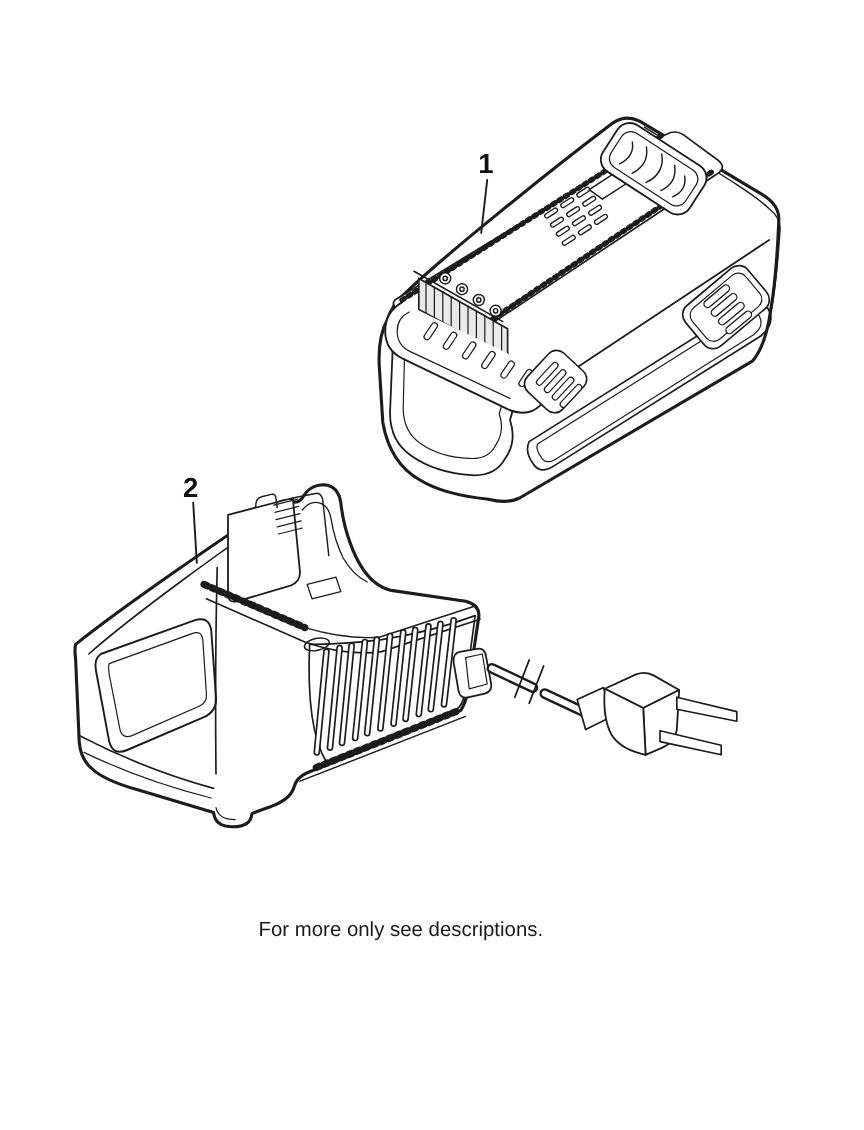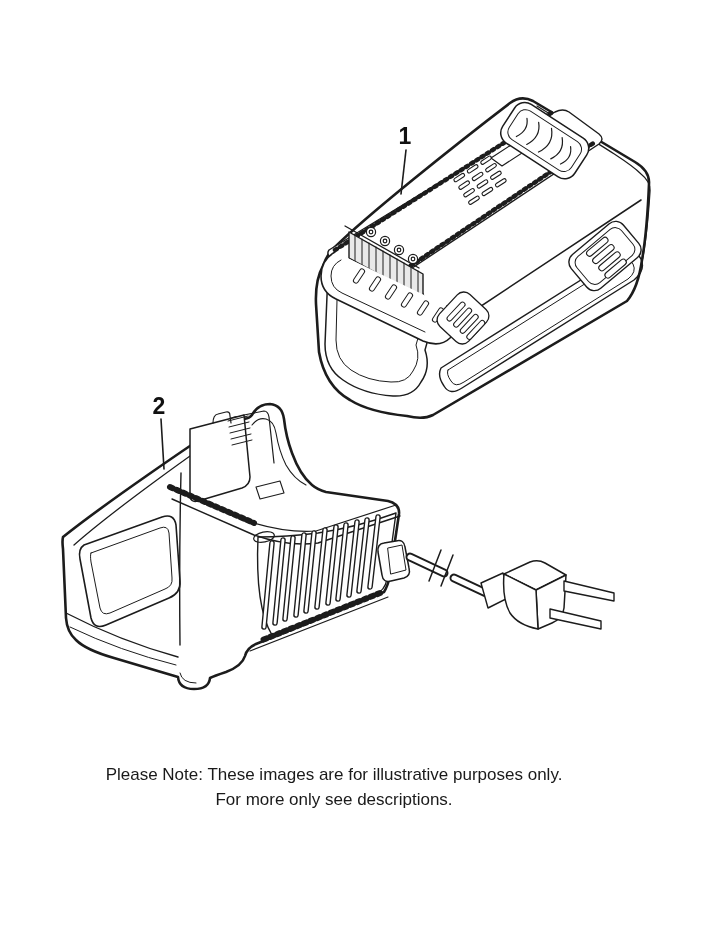--- a/index.html
+++ b/index.html
@@ -234,15 +234,14 @@
         <path d="M492 224 L543 236 L543 244 L492 233 Z"></path>
       </g>
     </g>
 
     <path stroke-width="1.6" d="M103 34 L106 84"></path>
   </g>
   <text class="callout-text" x="101" y="29" text-anchor="middle">2</text>
 </svg>
 
 <div id="note">
-  <div>Please Note: These images are for illustrative purposes only.</div>
   <div>For more only see descriptions.</div>
 </div>
 
 </body></html>

